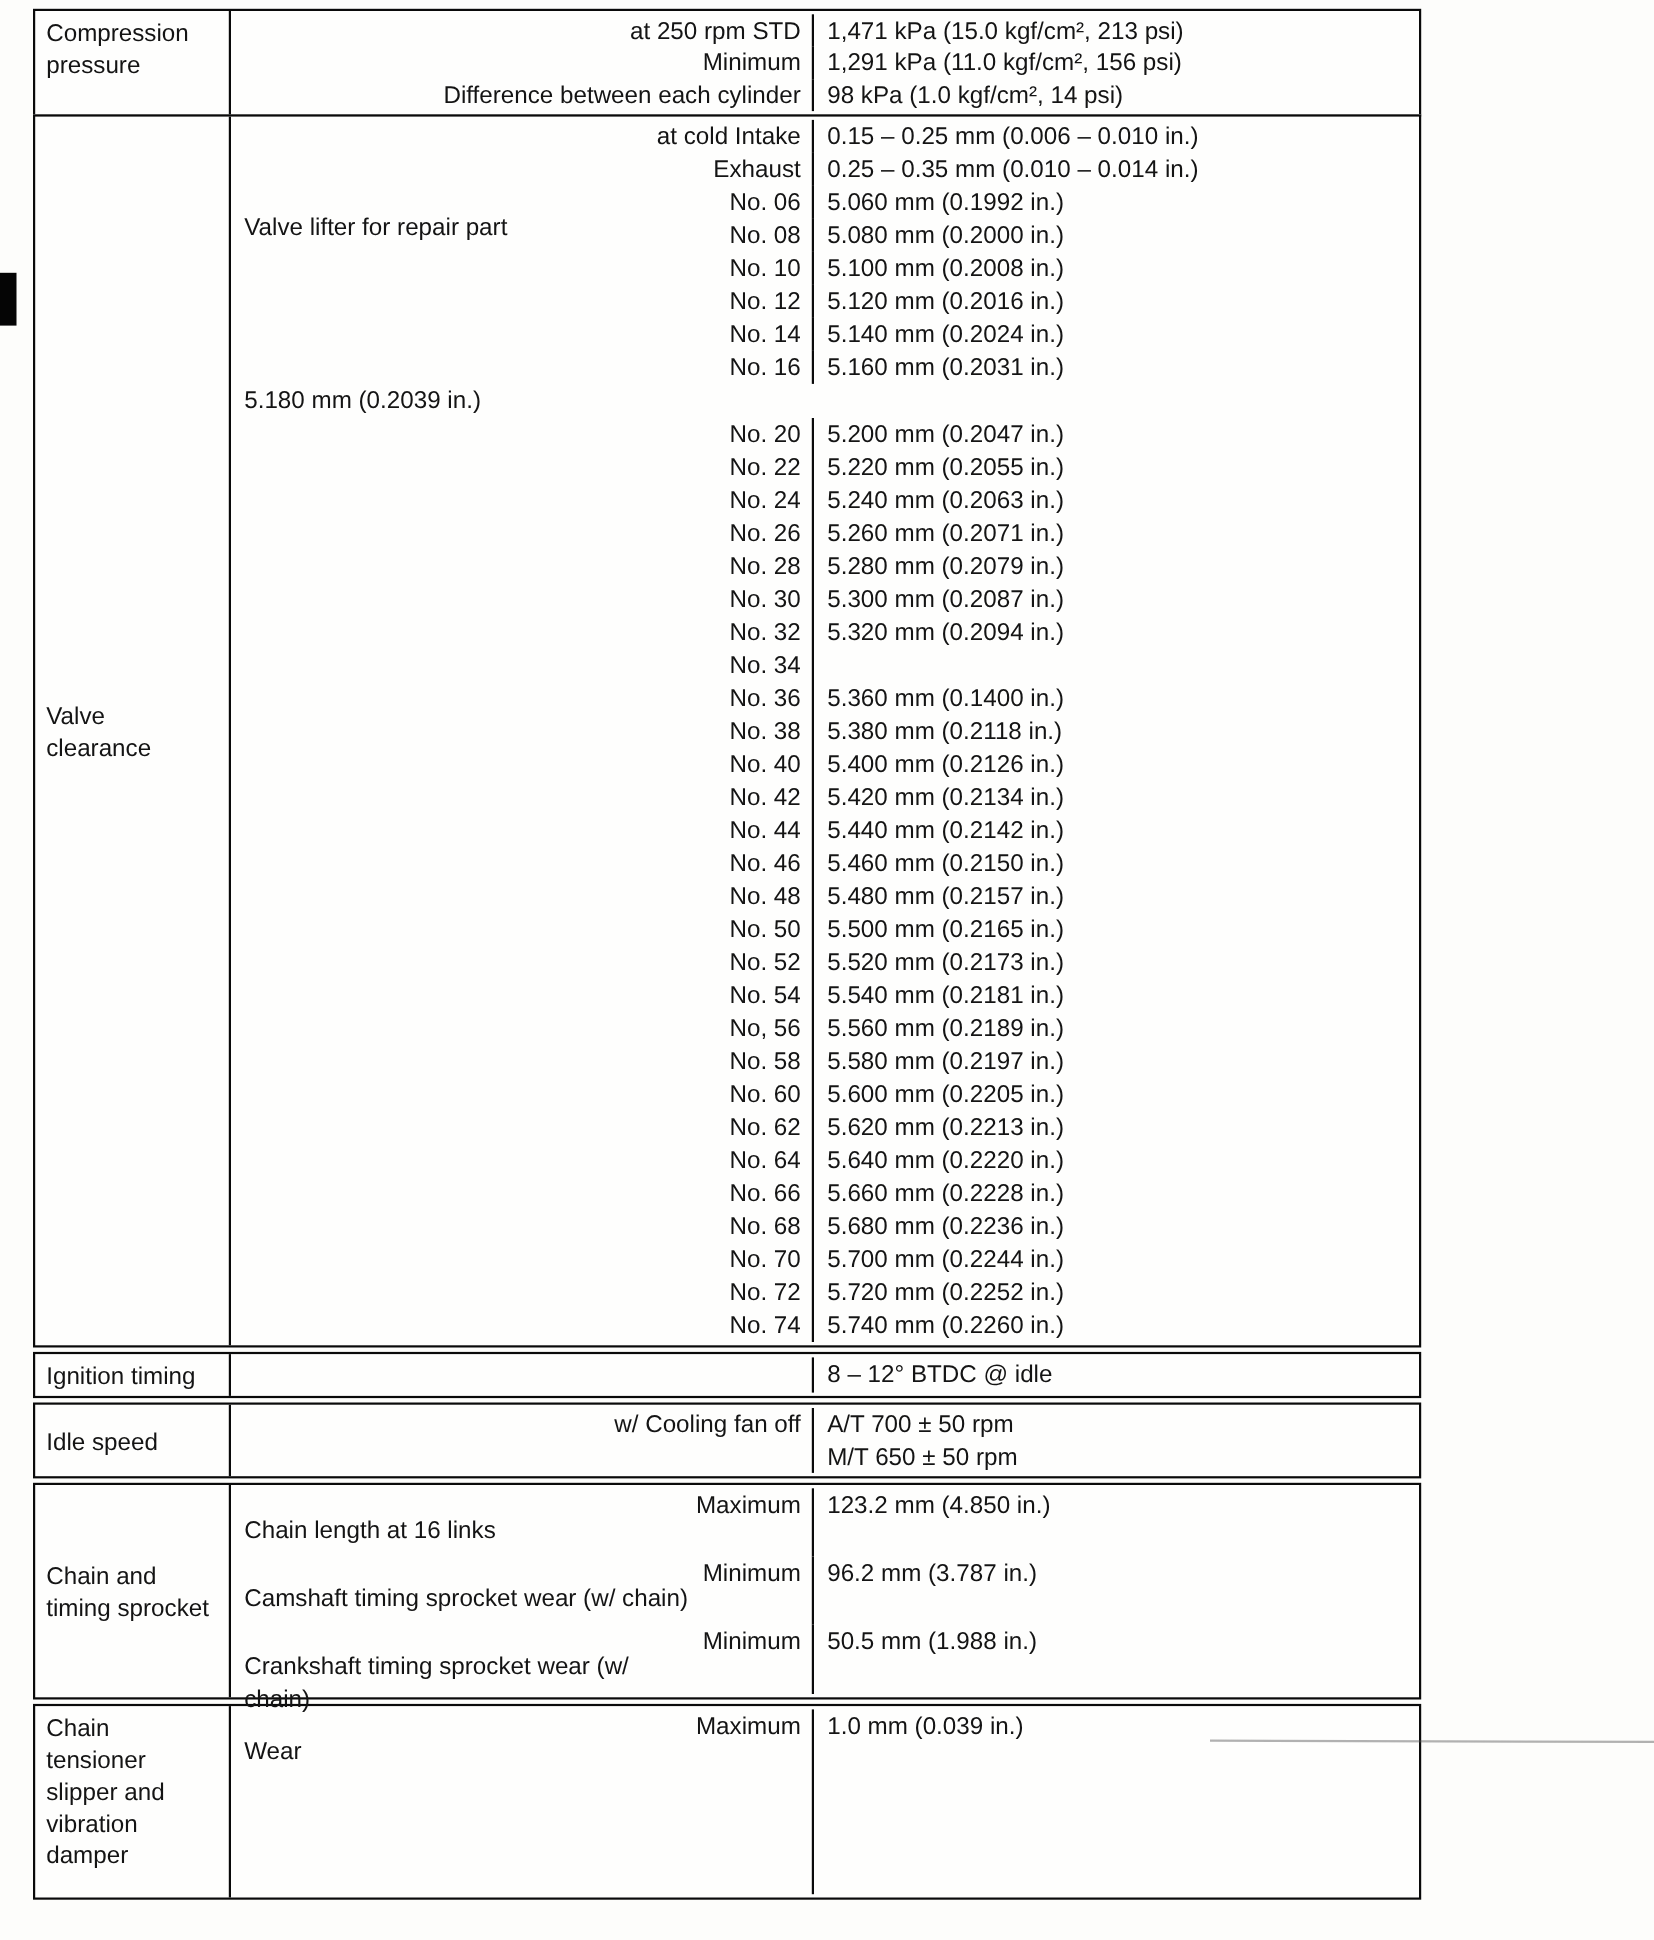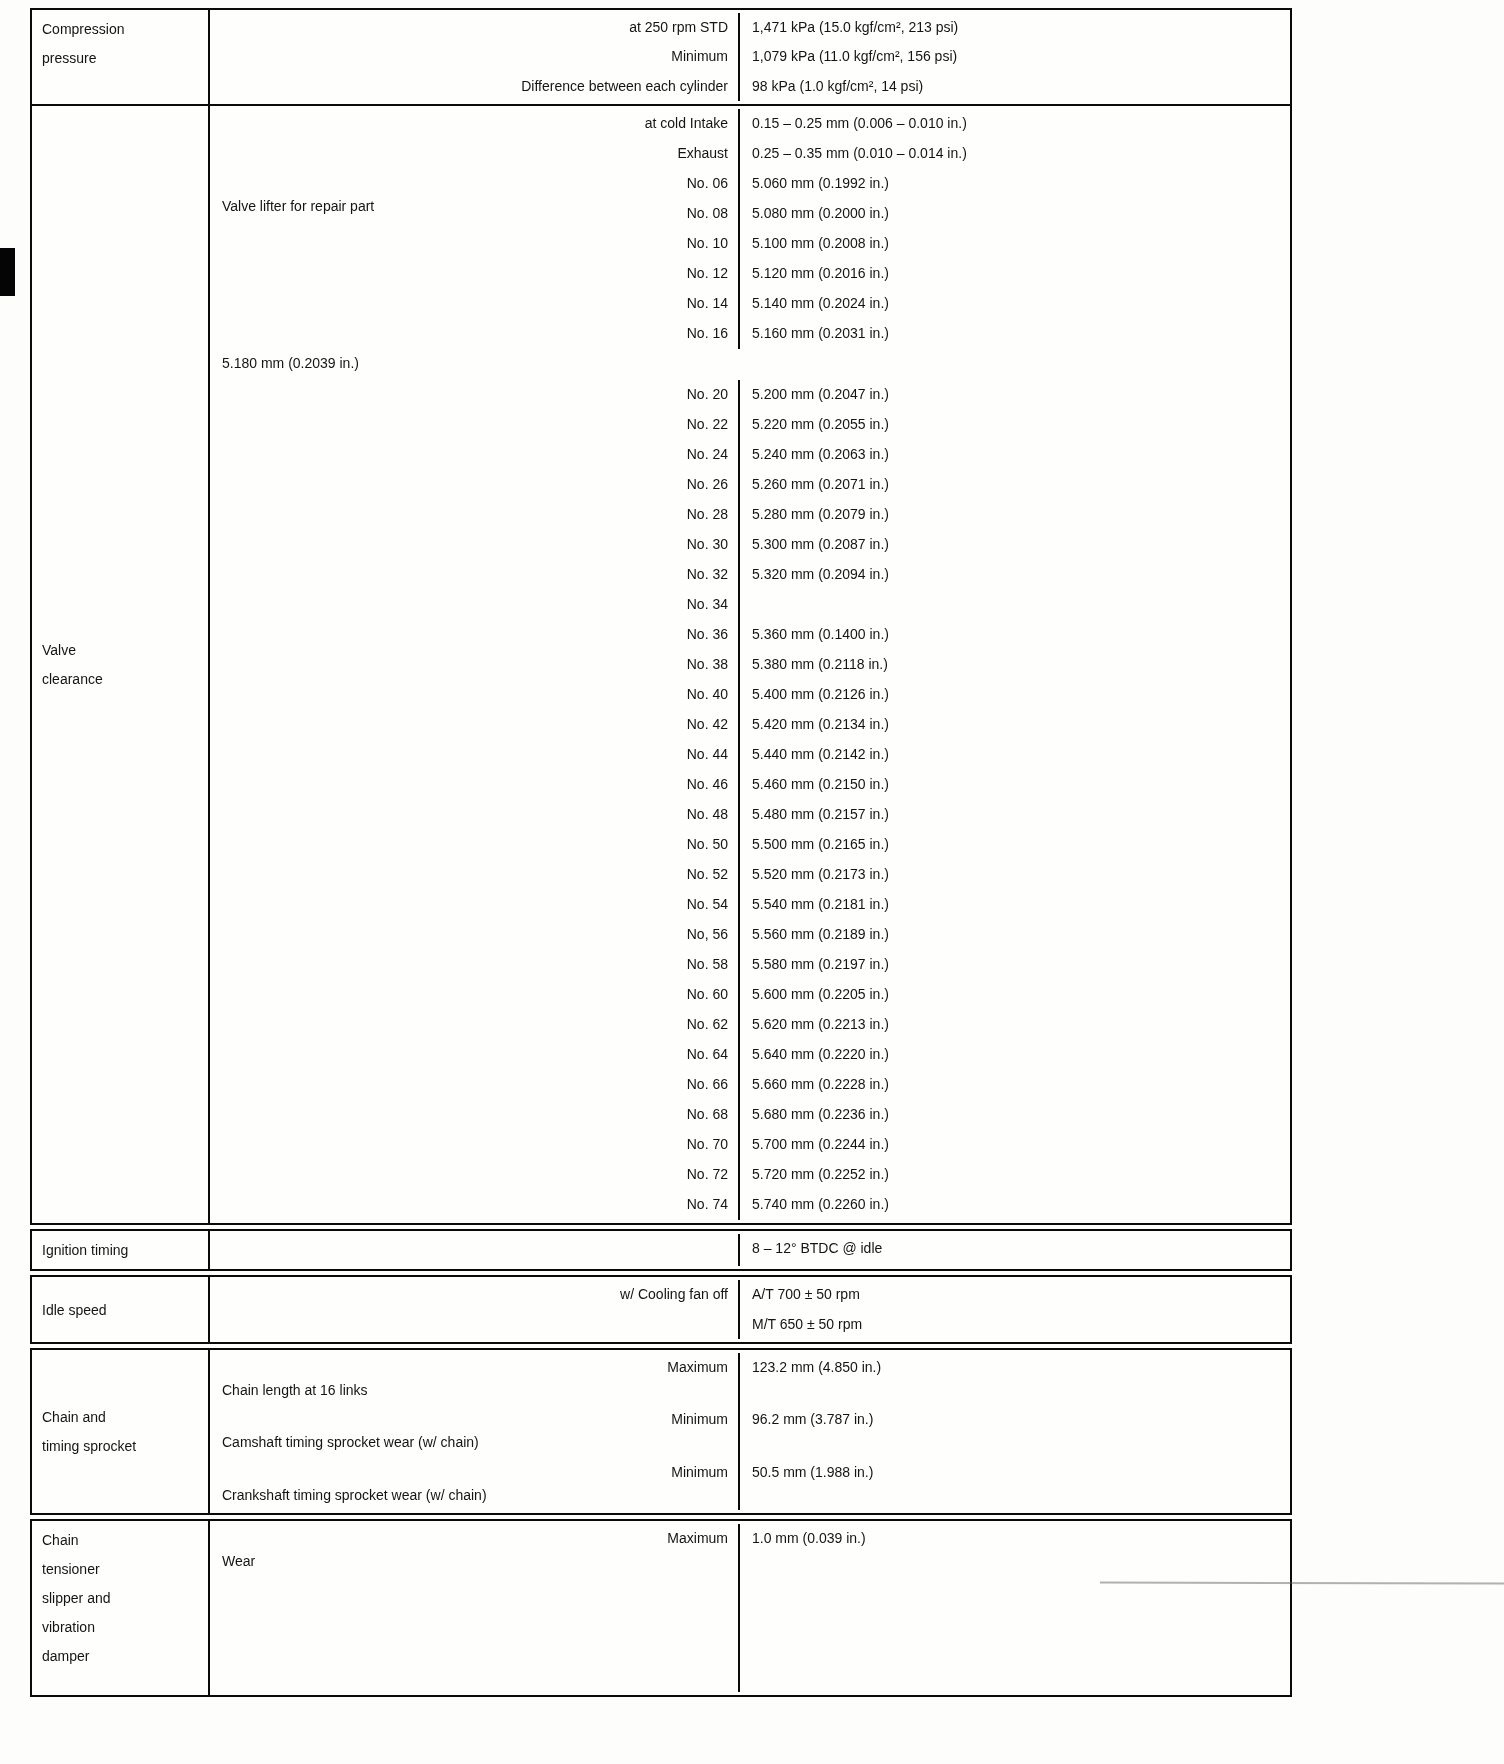--- a/index.html
+++ b/index.html
@@ -6,21 +6,21 @@
   .page{
     position:relative;
     width:1504px;height:1764px;
     background:#fdfdfb;
     font-family:"Liberation Sans", sans-serif;
     color:#141414;
     overflow:hidden;
   }
   .spec-table{
     position:absolute;left:30px;top:8px;width:1262px;
-    font-size:14px;
+    font-size:22px;
   }
   .spec-section{
     display:flex;
     border:2px solid #0a0a0a;
     background:#fefefd;
   }
   .spec-section.merge{margin-top:-2px;}   
   .spec-section.gap{margin-top:4px;}      
   .spec-section:last-child{min-height:174px;}
   .cat{
@@ -78,21 +78,21 @@
               <span class="left"></span>
               <span class="right">at 250 rpm STD</span>
             </div>
             <div class="val">1,471 kPa (15.0 kgf/cm², 213 psi)</div>
           </div>
           <div class="row">
             <div class="mid">
               <span class="left"></span>
               <span class="right">Minimum</span>
             </div>
-            <div class="val">1,079 kPa (11.0 kgf/cm², 156 psi)</div>
+            <div class="val">1,291 kPa (11.0 kgf/cm², 156 psi)</div>
           </div>
           <div class="row">
             <div class="mid">
               <span class="left"></span>
               <span class="right">Difference between each cylinder</span>
             </div>
             <div class="val">98 kPa (1.0 kgf/cm², 14 psi)</div>
           </div>
         </div>
       </div>

